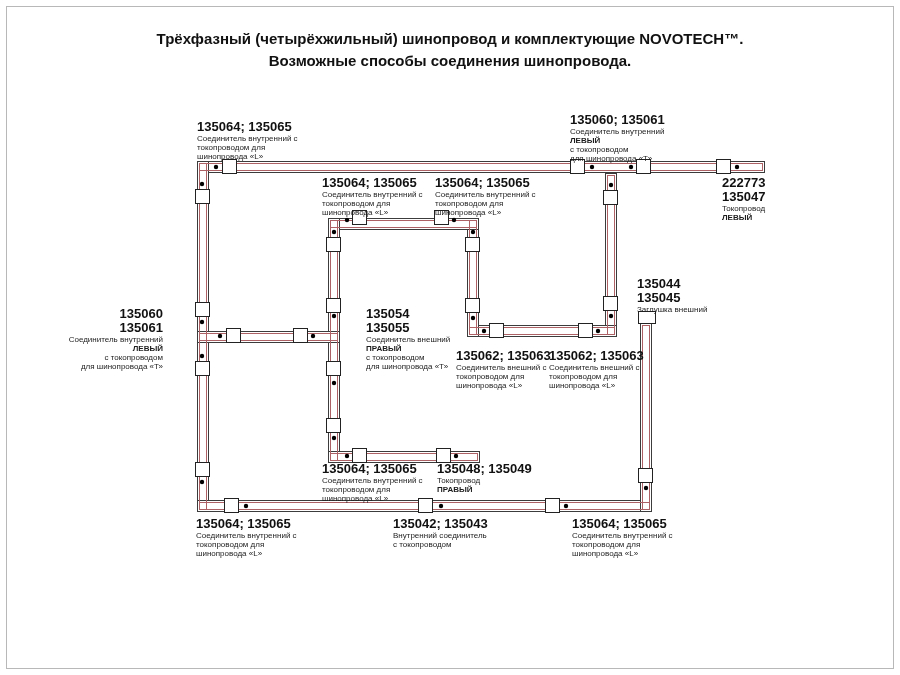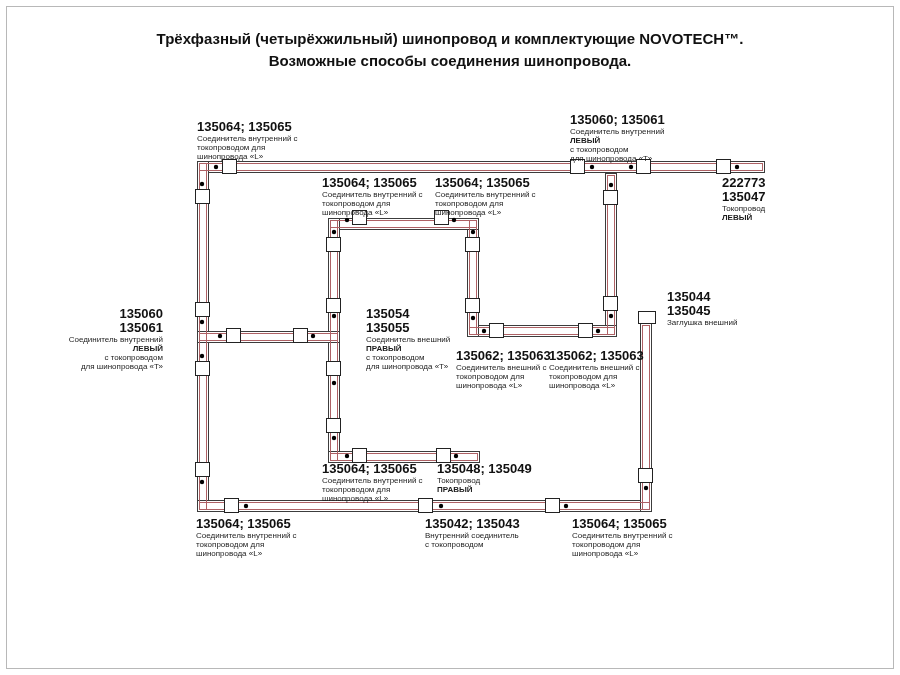--- a/index.html
+++ b/index.html
@@ -138,21 +138,21 @@
         <div class="sub">Соединитель внутренний с</div>
         <div class="sub">токопроводом для</div>
         <div class="sub">шинопровода «L»</div>
       </div>
       <div class="label" style="left: 435px; top: 176px;">
         <div class="code">135064; 135065</div>
         <div class="sub">Соединитель внутренний с</div>
         <div class="sub">токопроводом для</div>
         <div class="sub">шинопровода «L»</div>
       </div>
-      <div class="label" style="left: 667px; top: 277px; margin-top: 13px;">
+      <div class="label" style="left: 637px; top: 277px;">
         <div class="code">135044</div>
         <div class="code">135045</div>
         <div class="sub">Заглушка внешний</div>
       </div>
       <div class="label right" style="right: 737px; top: 307px;">
         <div class="code">135060</div>
         <div class="code">135061</div>
         <div class="sub">Соединитель внутренний</div>
         <div class="sub bold">ЛЕВЫЙ</div>
         <div class="sub">с токопроводом</div>
@@ -188,21 +188,21 @@
         <div class="code">135048; 135049</div>
         <div class="sub">Токопровод</div>
         <div class="sub bold">ПРАВЫЙ</div>
       </div>
       <div class="label" style="left: 196px; top: 517px;">
         <div class="code">135064; 135065</div>
         <div class="sub">Соединитель внутренний с</div>
         <div class="sub">токопроводом для</div>
         <div class="sub">шинопровода «L»</div>
       </div>
-      <div class="label" style="left: 393px; top: 517px; margin-left: 32px;">
+      <div class="label" style="left: 393px; top: 517px;">
         <div class="code">135042; 135043</div>
         <div class="sub">Внутренний соединитель</div>
         <div class="sub">с токопроводом</div>
       </div>
       <div class="label" style="left: 572px; top: 517px;">
         <div class="code">135064; 135065</div>
         <div class="sub">Соединитель внутренний с</div>
         <div class="sub">токопроводом для</div>
         <div class="sub">шинопровода «L»</div>
       </div>

